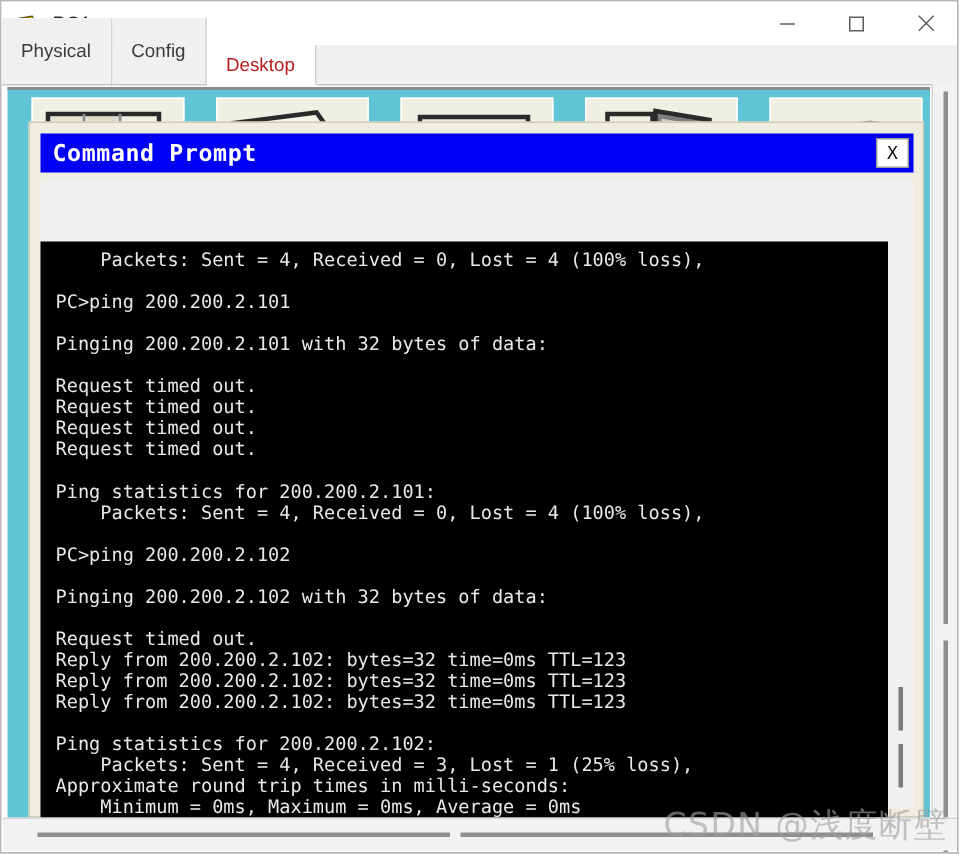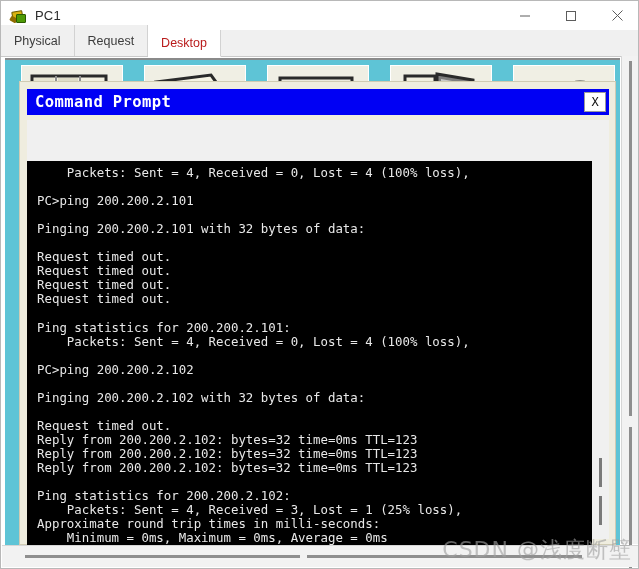--- a/index.html
+++ b/index.html
@@ -89,21 +89,21 @@
     position: absolute;
     left: 0; top: 29px;
     width: 639px; height: 27px;
     background: #f0f0f0;
     border-bottom: 1px solid #c9c9c9;
     display: flex;
     align-items: flex-end;
     box-sizing: border-box;
   }
   .tab {
-    height: 31px;
+    height: 44px;
     padding: 0 13px;
     display: flex;
     align-items: center;
     font-size: 12.5px;
     color: #3c3c3c;
     border-right: 1px solid #d2d2d2;
     box-sizing: border-box;
     background: #f0f0f0;
   }
   .tab.active {
@@ -327,21 +327,21 @@
           </svg>
       </div>
     </div>
   </div>
 
   <div id="tabstrip">
     <div class="tab">
         <span>Physical</span>
       </div>
     <div class="tab">
-        <span>Request</span>
+        <span>Config</span>
       </div>
     <div class="tab active">
         <span>Desktop</span>
       </div>
   </div>
 
   <div id="desktop">
 
     <div id="desk-icons">
       <div class="desk-icon">

